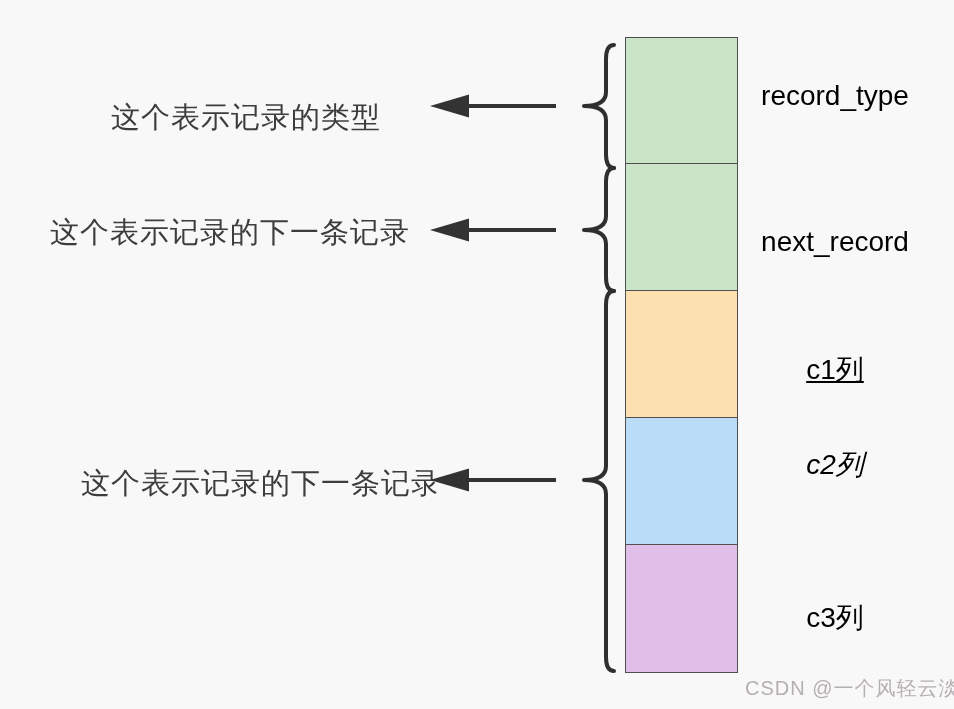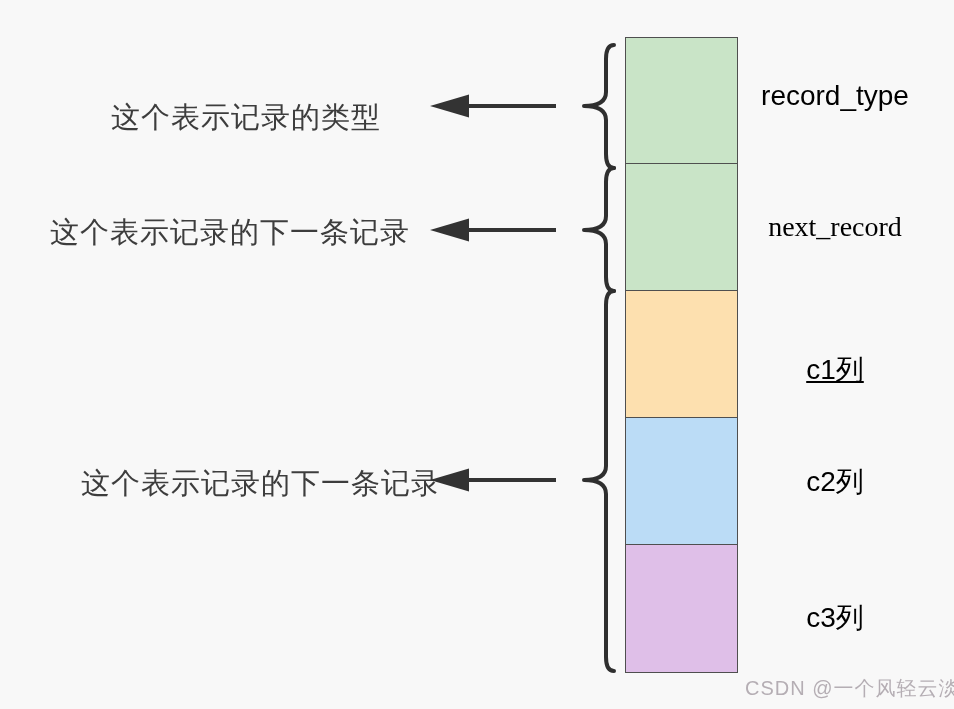--- a/index.html
+++ b/index.html
@@ -60,23 +60,23 @@
     left: 745px;
     width: 180px;
     height: 40px;
     line-height: 40px;
     text-align: center;
     font-size: 28px;
     color: #000000;
     white-space: nowrap;
   }
   .block-label.l1 { top: 76px; }
-  .block-label.l2 { top: 207px; font-family: Liberation Serif, serif; }
+  .block-label.l2 { top: 222px; }
   .block-label.l3 { top: 350px; text-decoration: underline; }
-  .block-label.l4 { top: 462px; }
+  .block-label.l4 { top: 445px; font-style: italic; }
   .block-label.l5 { top: 598px; }
   .watermark {
     position: absolute;
     left: 745px;
     top: 675px;
     font-size: 20px;
     color: #b5aeb4;
     letter-spacing: 1px;
     white-space: nowrap;
   }

